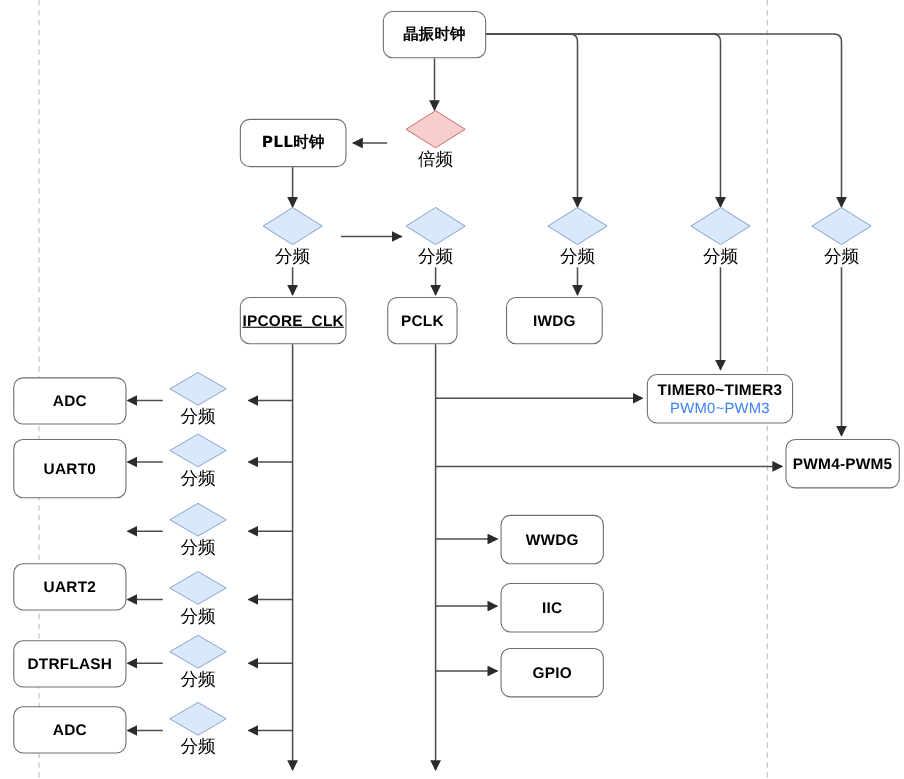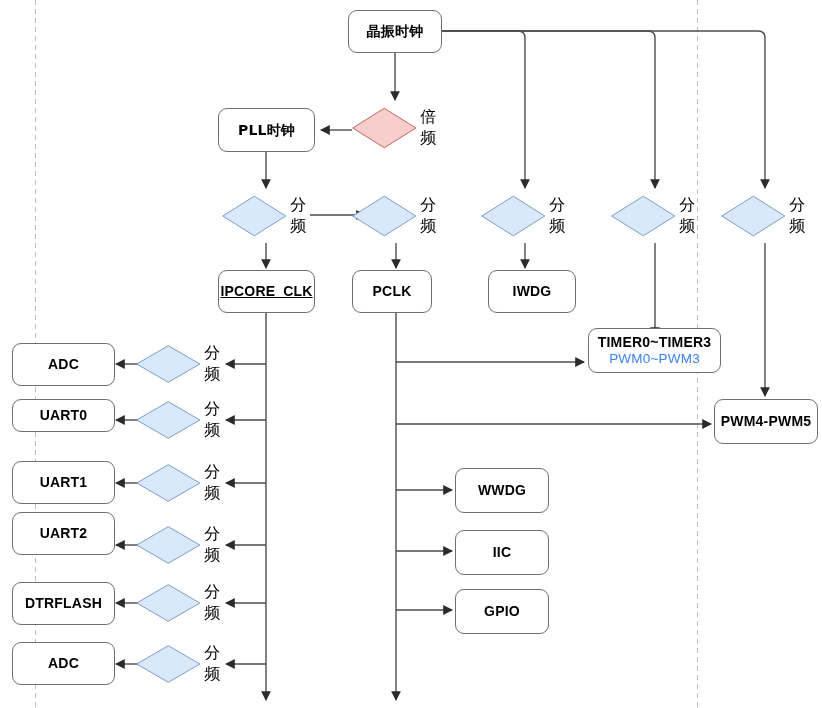--- a/index.html
+++ b/index.html
@@ -47,20 +47,21 @@
   .box .sub {
     font-weight: normal;
     color: #3b82f6;
     font-size: 13.5px;
   }
   .dwrap {
     position: absolute;
     display: flex;
     align-items: center;
     justify-content: center;
+    flex-direction: column;
   }
   .cjk {
     font-family: "DejaVu Sans", "Liberation Sans", sans-serif;
     text-align: center;
   }
 </style>
 </head>
 <body>
 
 <div id="canvas">
@@ -174,29 +175,29 @@
     <svg class="dsvg" width="88" height="56" viewBox="0 0 88 56">
       <polygon points="44,1 87,28 44,55 1,28" fill="#dae8fc" stroke="#6c8ebf" stroke-width="1.2"></polygon>
     </svg>
     <span class="dlabel cjk">分频</span>
   </div>
 
   <div class="node box" style="left:218px; top:270px; width:97px; height:43px;text-decoration:underline;">
     <span>IPCORE_CLK</span>
   </div>
 
-  <div class="node box" style="left:352px; top:270px; width:80px; height:43px;">
+  <div class="node box" style="left:352px; top:270px; width:64px; height:43px;">
     <span>PCLK</span>
   </div>
 
-  <div class="node box" style="left:488px; top:270px; width:88px; height:43px;">
+  <div class="node box" style="left:460px; top:270px; width:88px; height:43px;">
     <span>IWDG</span>
   </div>
 
-  <div class="node box" style="left:588px; top:328px; width:133px; height:45px;">
+  <div class="node box" style="left:588px; top:340px; width:133px; height:45px;">
     <span>TIMER0~TIMER3</span>
     <span class="sub">PWM0~PWM3</span>
   </div>
 
   <div class="node box" style="left:714px; top:399px; width:104px; height:45px;">
     <span>PWM4-PWM5</span>
   </div>
 
   <div class="node box" style="left:455px; top:468px; width:94px; height:45px;align-items:center;">
     <span>WWDG</span>
@@ -249,27 +250,24 @@
     <svg class="dsvg" width="88" height="52" viewBox="0 0 88 52">
       <polygon points="44,1 87,26 44,51 1,26" fill="#dae8fc" stroke="#6c8ebf" stroke-width="1.2"></polygon>
     </svg>
     <span class="dlabel cjk">分频</span>
   </div>
 
   <div class="node box" style="left:12px; top:343px; width:103px; height:43px;">
     <span>ADC</span>
   </div>
 
-  <div class="node box" style="left:12px; top:399px; width:103px; height:33px;">
+  <div class="node box" style="left:12px; top:399px; width:103px; height:54px;">
     <span>UART0</span>
   </div>
 
-  <div class="node box" style="left:12px; top:461px; width:103px; height:43px;">
-    <span>UART1</span>
-  </div>
 
   <div class="node box" style="left:12px; top:512px; width:103px; height:43px;">
     <span>UART2</span>
   </div>
 
   <div class="node box" style="left:12px; top:582px; width:103px; height:43px;">
     <span>DTRFLASH</span>
   </div>
 
   <div class="node box" style="left:12px; top:642px; width:103px; height:43px;">

